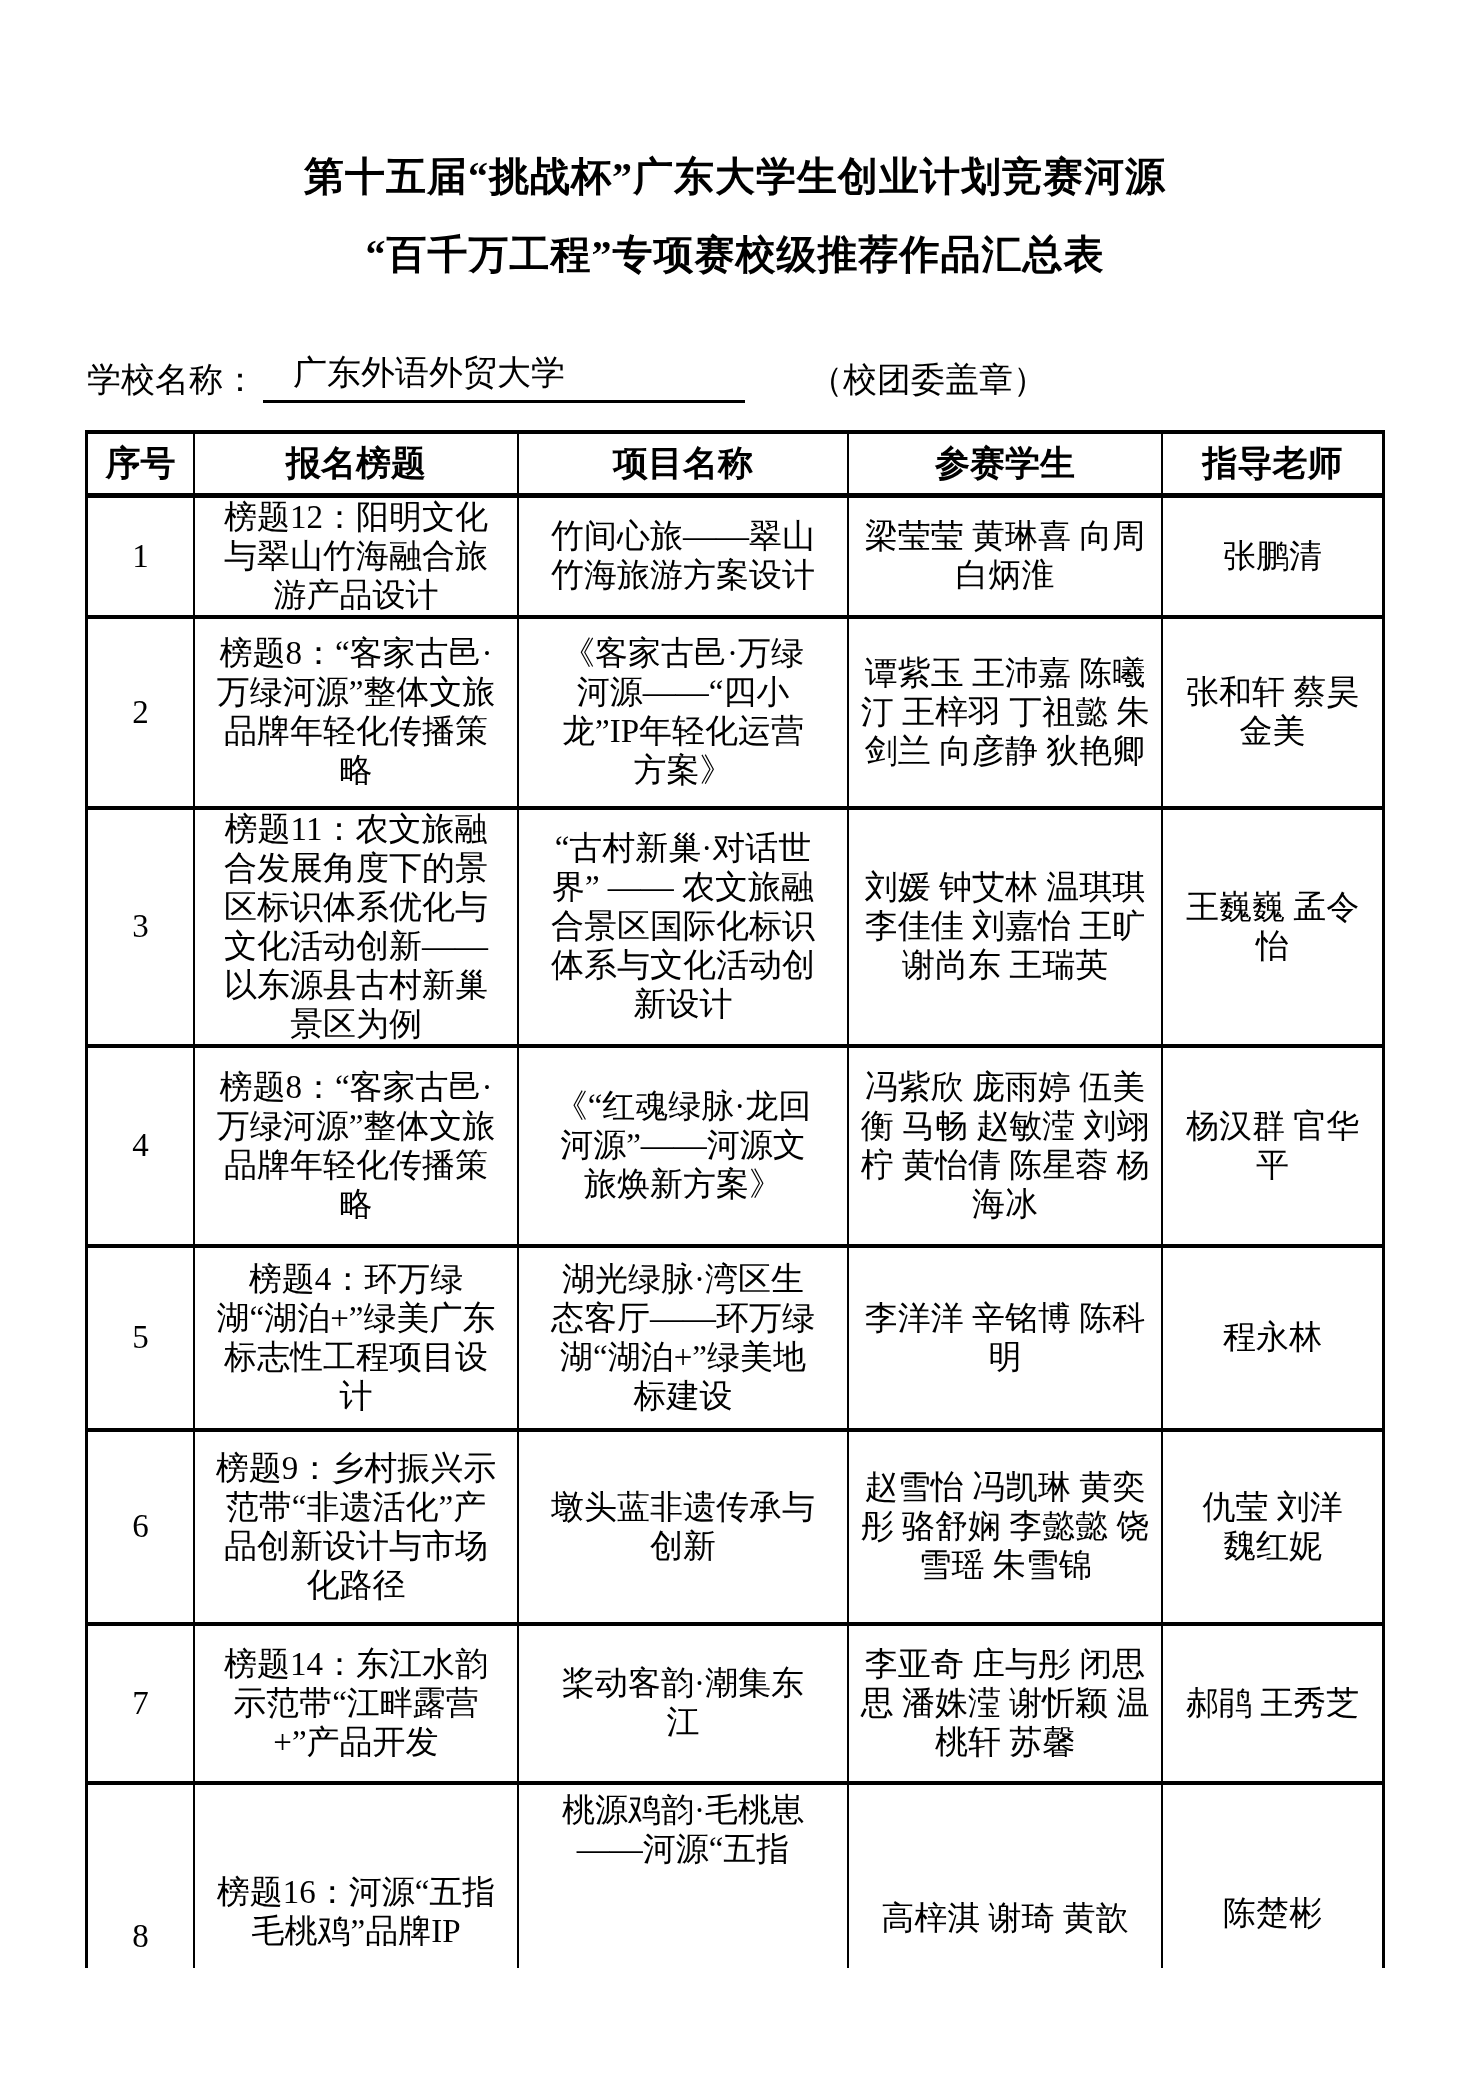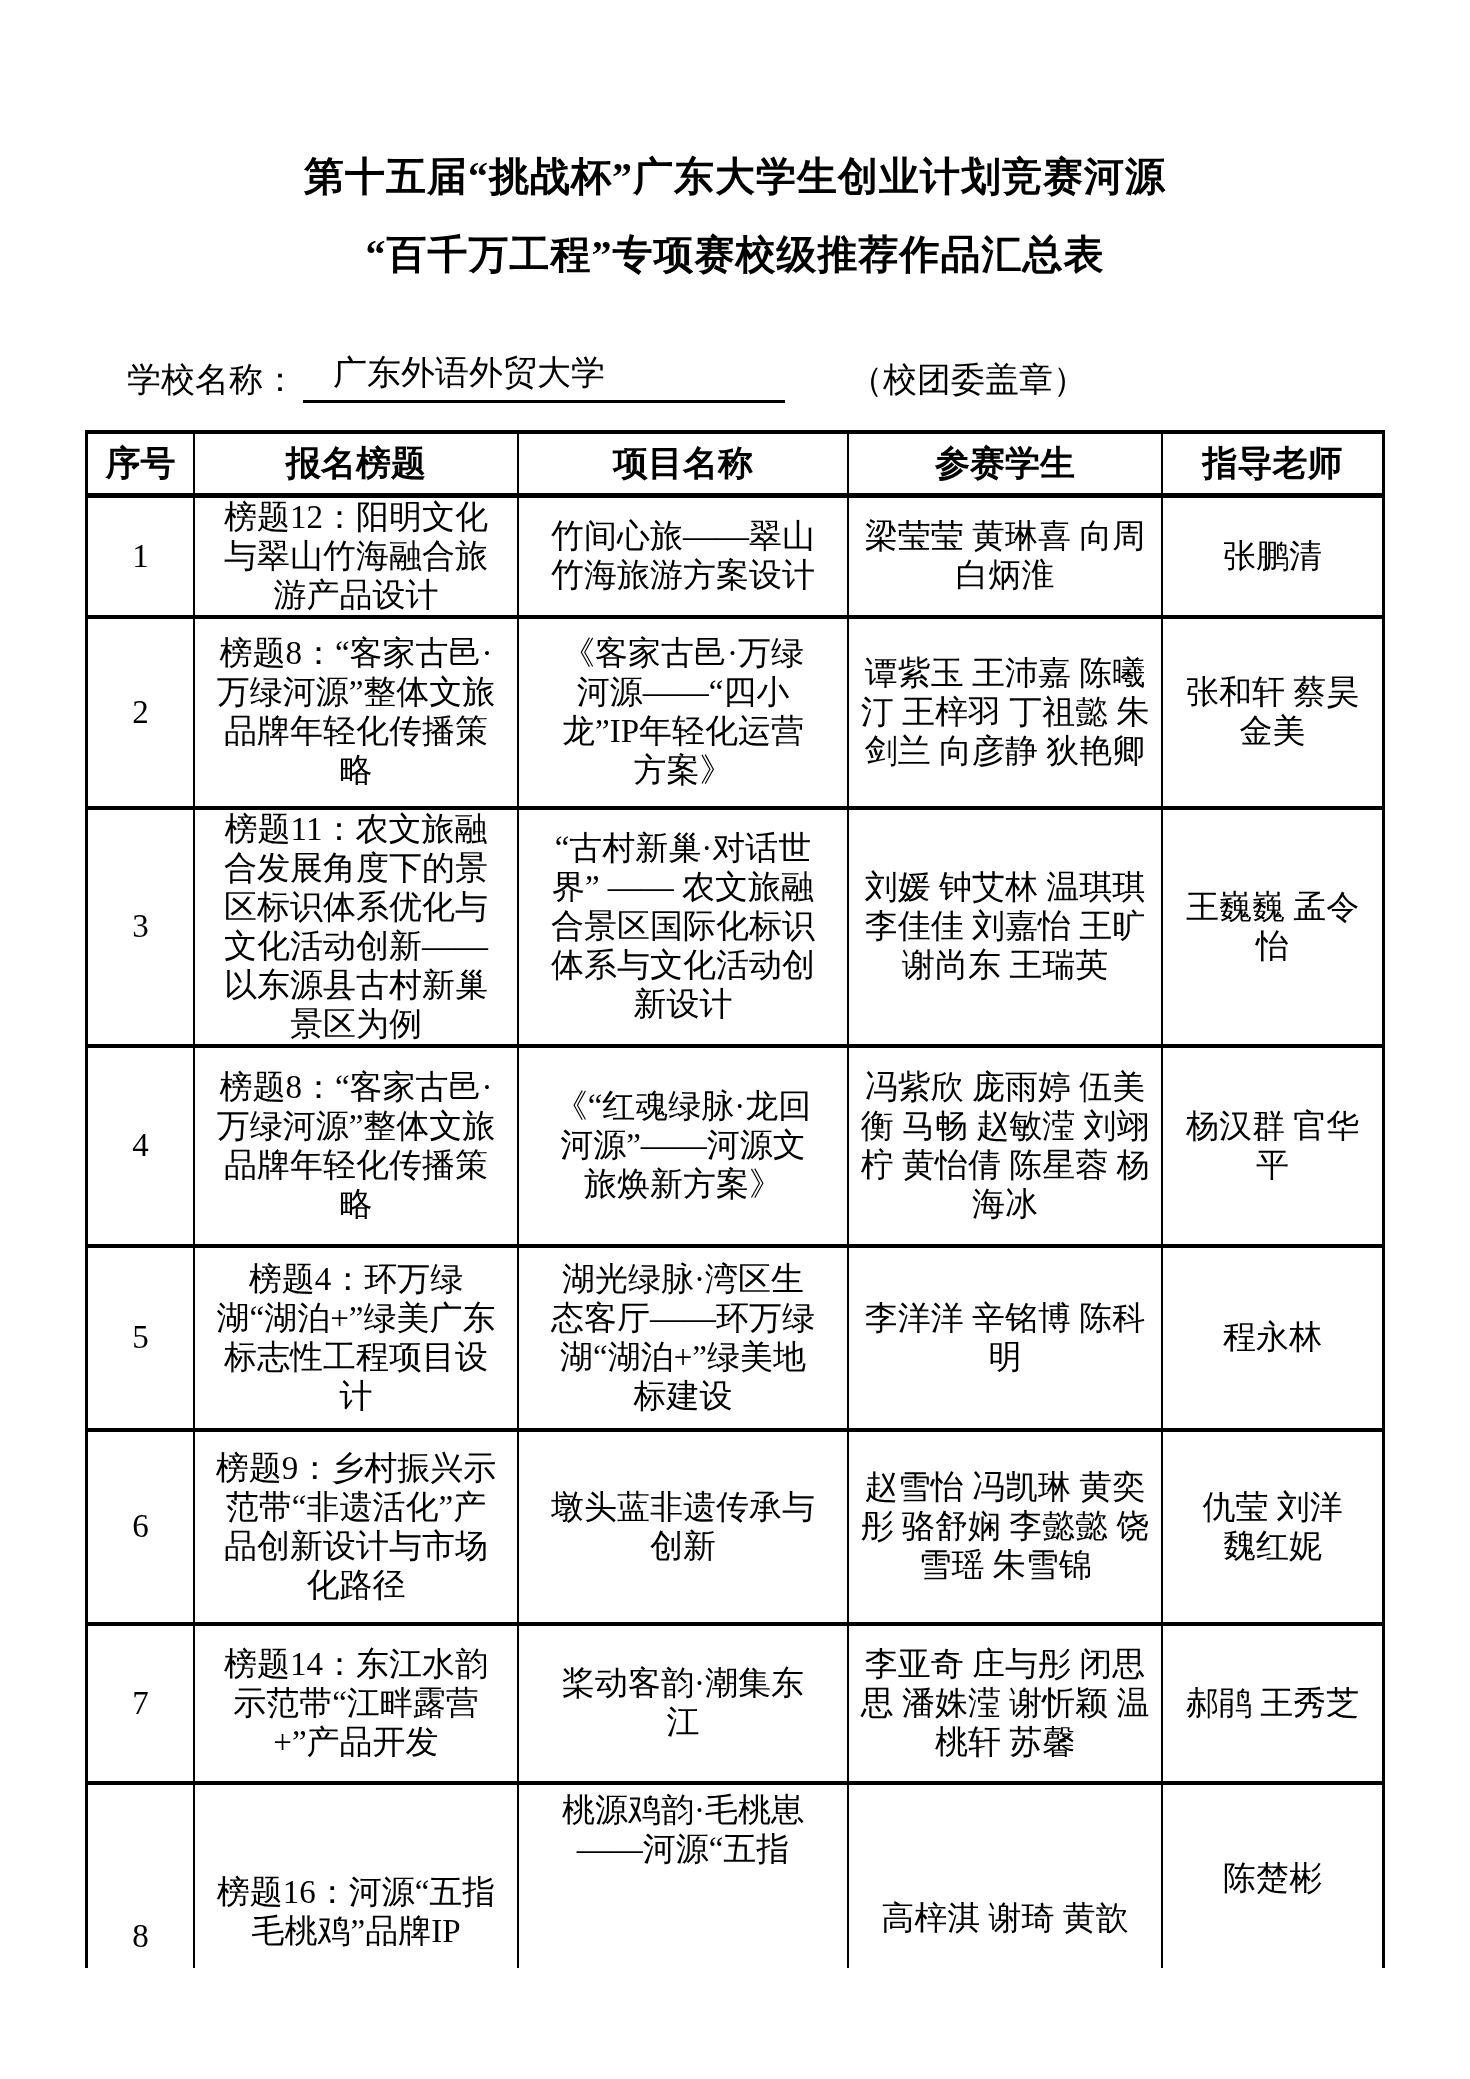--- a/index.html
+++ b/index.html
@@ -20,21 +20,20 @@
     font-size:40px;
     line-height:78px;
     letter-spacing:1px;
   }
   .school-line {
     position:absolute;
     left:87px; top:350px;
     font-size:34px;
     line-height:46px;
     white-space:nowrap;
-    margin-left:40px;
   }
   .school-name {
     display:inline-block;
     width:452px;
     margin-left:6px;
     padding-left:30px;
     padding-bottom:4px;
     border-bottom:3px solid #000;
     vertical-align:bottom;
   }
@@ -84,21 +83,21 @@
   .col-project  { padding:0 28px; }
   .col-students { padding:0 10px; }
   .col-teachers { padding:0 22px; }
 
   
   tr.r8 td { border-bottom:none; vertical-align:top; }
   tr.r8 .col-no       { padding-top:132px; }
   tr.r8 .col-topic    { padding-top:88px; }
   tr.r8 .col-project  { padding-top:6px; }
   tr.r8 .col-students { padding-top:114px; }
-  tr.r8 .col-teachers { padding-top:74px; }
+  tr.r8 .col-teachers { padding-top:109px; }
 </style>
 </head>
 <body>
 
 <div class="page">
 
   <div class="doc-title">
     <div>第十五届“挑战杯”广东大学生创业计划竞赛河源</div>
     <div>“百千万工程”专项赛校级推荐作品汇总表</div>
   </div>

